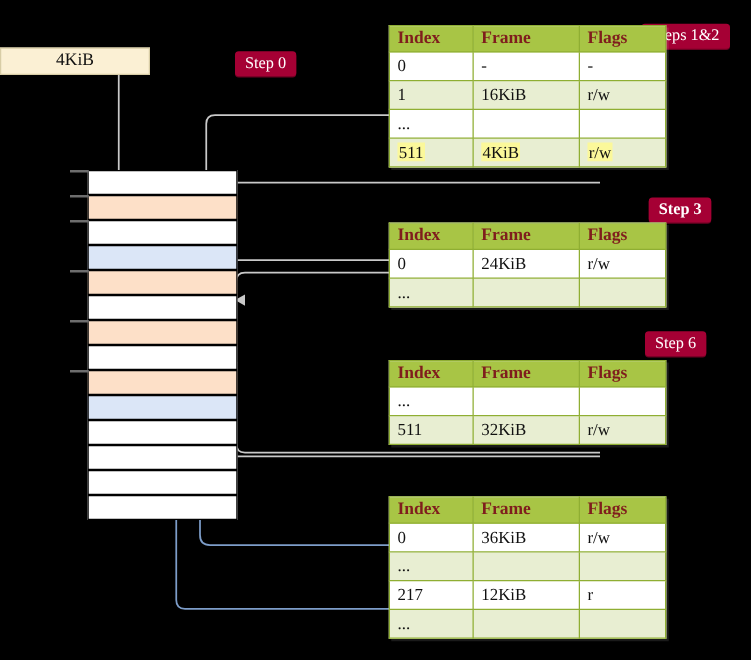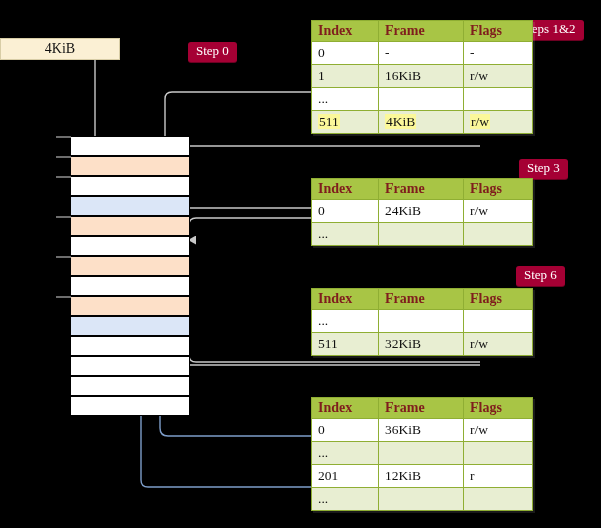--- a/index.html
+++ b/index.html
@@ -19,21 +19,21 @@
 
   
   .badge{
     background:#a50034;color:#fff;font-size:13px;
     padding:2px 8px 3px 8px;border-radius:3px;
     box-shadow:0 1px 0 #6d0022;
     display:inline-block;white-space:nowrap;line-height:1.15;
   }
   #badge-step0{left:188px;top:41px;}
   #badge-step12{left:513px;top:19px;}
-  #badge-step3{left:519px;top:158px;}
+  #badge-step3{left:519px;top:158px;font-weight:bold;}
   #badge-step4{left:516px;top:265px;}
 
   
   #memblock{left:70px;top:136px;width:120px;height:278px;}
   .mrow{
     position:absolute;left:0;width:120px;height:20px;
     border:1px solid #000;box-sizing:border-box;background:#fff;
   }
   .mrow.peach{background:#fde0c8;}
   .mrow.blue{background:#dbe6f7;}
@@ -245,21 +245,21 @@
           <td class="ci">0</td>
           <td class="cf">36KiB</td>
           <td class="cg">r/w</td>
         </tr>
         <tr class="alt">
           <td class="ci">...</td>
           <td class="cf"></td>
           <td class="cg"></td>
         </tr>
         <tr class="plain">
-          <td class="ci">201</td>
+          <td class="ci">217</td>
           <td class="cf">12KiB</td>
           <td class="cg">r</td>
         </tr>
         <tr class="alt">
           <td class="ci">...</td>
           <td class="cf"></td>
           <td class="cg"></td>
         </tr>
       </tbody>
     </table>

